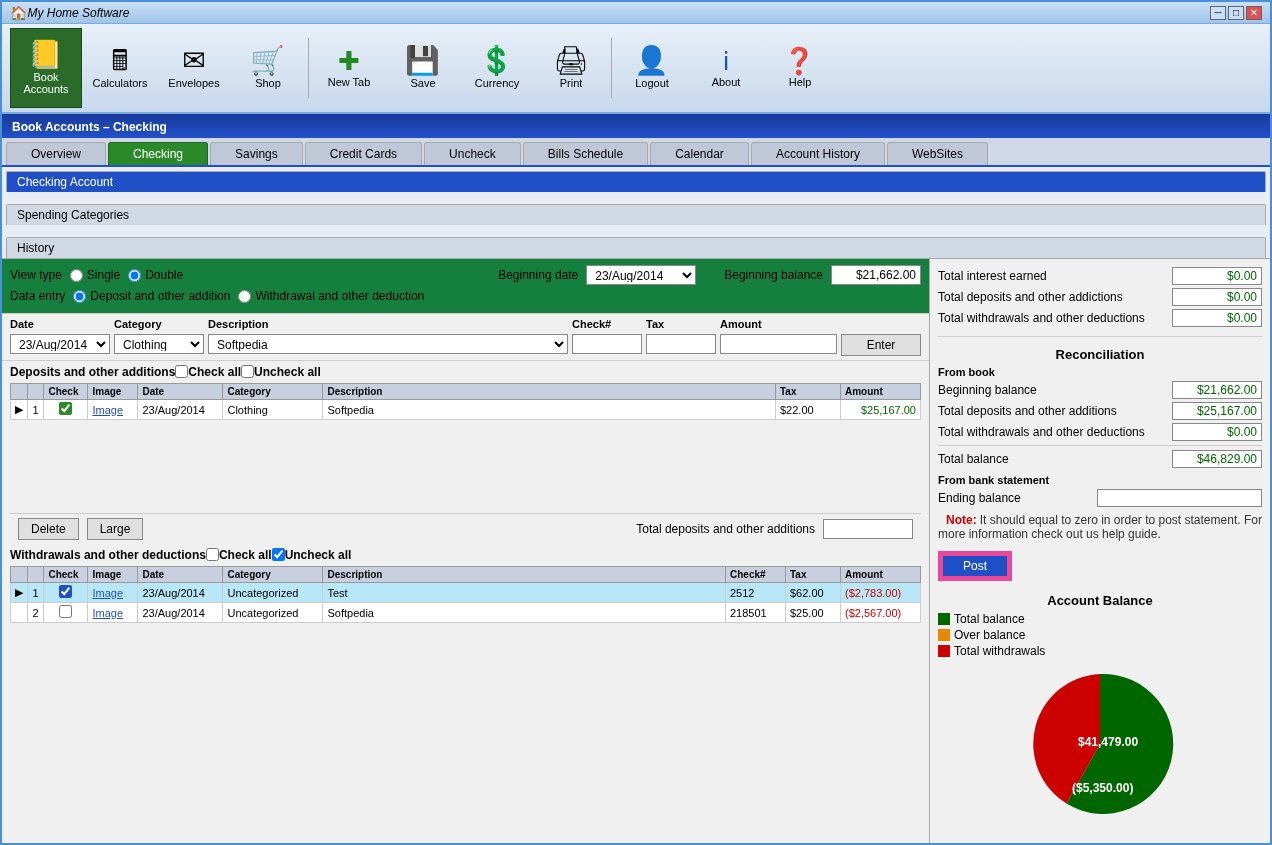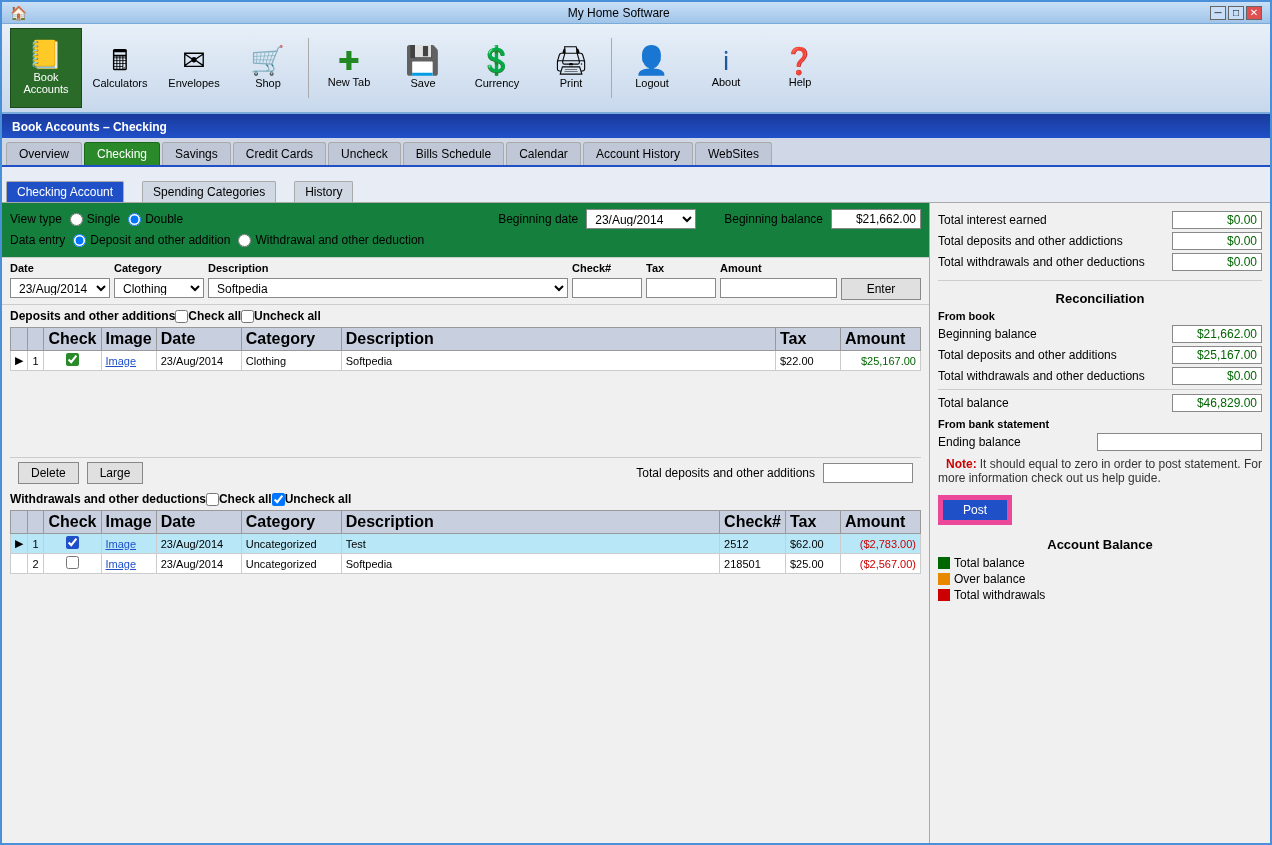--- a/index.html
+++ b/index.html
@@ -8,21 +8,21 @@
     
     .title-bar {
       background: linear-gradient(to bottom, #c8dff7, #a0c4e8);
       height: 22px;
       display: flex;
       align-items: center;
       justify-content: space-between;
       padding: 0 8px;
       border-bottom: 1px solid #7aacdb;
     }
-    .title-bar-title { font-size: 12px; color: #000; flex: 1; text-align: center; }
+    .title-bar-title { font-size: 12px; color: #000; flex: 1; text-align: left; font-style: italic; }
     .title-bar-controls { display: flex; gap: 2px; }
     .title-bar-btn {
       width: 16px; height: 14px; border: 1px solid #666; font-size: 10px;
       display: flex; align-items: center; justify-content: center; cursor: pointer;
       background: #c8dff7;
     }
     .title-bar-btn.close { background: #e05050; color: white; }
 
     
     .toolbar {
@@ -54,30 +54,30 @@
 
     
     .main-tabs {
       background: #d0d8e8;
       display: flex;
       border-bottom: 2px solid #2050c8;
       padding: 4px 4px 0 4px;
       gap: 2px;
     }
     .main-tab {
-      padding: 4px 12px; cursor: pointer; border: 1px solid #aaa;
+      padding: 4px 24px; cursor: pointer; border: 1px solid #aaa;
       background: #c0c8d8; border-bottom: none; border-radius: 3px 3px 0 0;
       font-size: 12px;
     }
     .main-tab.active { background: #2a8a2a; color: white; border-color: #1a6a1a; }
 
     
     .sub-tabs {
       display: flex; background: #e8ecf4; border-bottom: 1px solid #aaa;
-      padding: 14px 4px 0 4px; gap: 18px;
+      padding: 4px 4px 0 4px; gap: 12px; flex-direction: column;
     }
     .sub-tab {
       padding: 3px 10px; cursor: pointer; border: 1px solid #aaa;
       background: #d0d8e4; border-bottom: none; border-radius: 2px 2px 0 0;
       font-size: 12px;
     }
     .sub-tab.active { background: #2050c8; color: white; }
 
     
     .content-area {
@@ -129,39 +129,39 @@
     }
     .col-header { font-size: 11px; font-weight: bold; }
     .enter-btn {
       background: #e0e0e0; border: 1px solid #888; padding: 3px 12px;
       cursor: pointer; font-size: 12px; float: right; margin-top: 2px;
     }
 
     
     .table-section { flex: 1; overflow: hidden; display: flex; flex-direction: column; padding: 4px 8px; }
     .section-header {
-      display: flex; align-items: center; 
+      display: flex; align-items: flex-start; 
       font-size: 12px; font-weight: bold; margin-bottom: 4px;
     }
     .section-header input[type=checkbox] { margin: 0; }
 
     .data-table { width: 100%; border-collapse: collapse; }
     .data-table th {
       background: #c8d0e0; border: 1px solid #999; padding: 2px 4px;
-      font-size: 16px; font-weight: bold; text-align: left;
+      font-size: 10px; font-weight: bold; text-align: left;
     }
     .data-table td {
       border: 1px solid #ccc; padding: 2px 4px; font-size: 11px;
       background: white;
     }
     .data-table tr.selected td { background: #b8e8f8; }
 
     .checkbox-cell { text-align: center; }
     .amount-cell { text-align: right; color: #006600; }
-    .amount-neg { text-align: right; color: #cc0000; }
+    .amount-neg { color: #cc0000; }
 
     
     .totals-bar {
       display: flex; justify-content: flex-end; align-items: center;
       padding: 4px 8px; background: #f0f0f0; border-top: 1px solid #ccc;
       gap: 8px;
     }
     .totals-bar .btn {
       background: #e0e0e0; border: 1px solid #888; padding: 3px 12px; cursor: pointer;
     }
@@ -515,20 +515,31 @@
         </div>
         <div class="legend-item">
           <div class="legend-color" style="background:#e88800;"></div>
           <span>Over balance</span>
         </div>
         <div class="legend-item">
           <div class="legend-color" style="background:#cc0000;"></div>
           <span>Total withdrawals</span>
         </div>
       </div>
+      <div class="pie-container">
+        <svg width="160" height="160" viewBox="0 0 160 160">
+
+          <path d="M80,80 L80,10 A70,70 0 1 1 46.5,139.5 Z" fill="#006600"></path>
+
+          <path d="M80,80 L46.5,139.5 A70,70 0 0 1 80,10 Z" fill="#cc0000"></path>
+
+          <text x="58" y="82" font-size="10" fill="white" font-weight="bold">$41,479.00</text>
+          <text x="52" y="128" font-size="9" fill="white" font-weight="bold">($5,350.00)</text>
+        </svg>
+      </div>
     </div>
   </div>
 </div>
 
 <div class="status-bar">
   <span>Softpedia Tester</span>
   <span>⊞</span>
 </div>
 
 </body></html>

